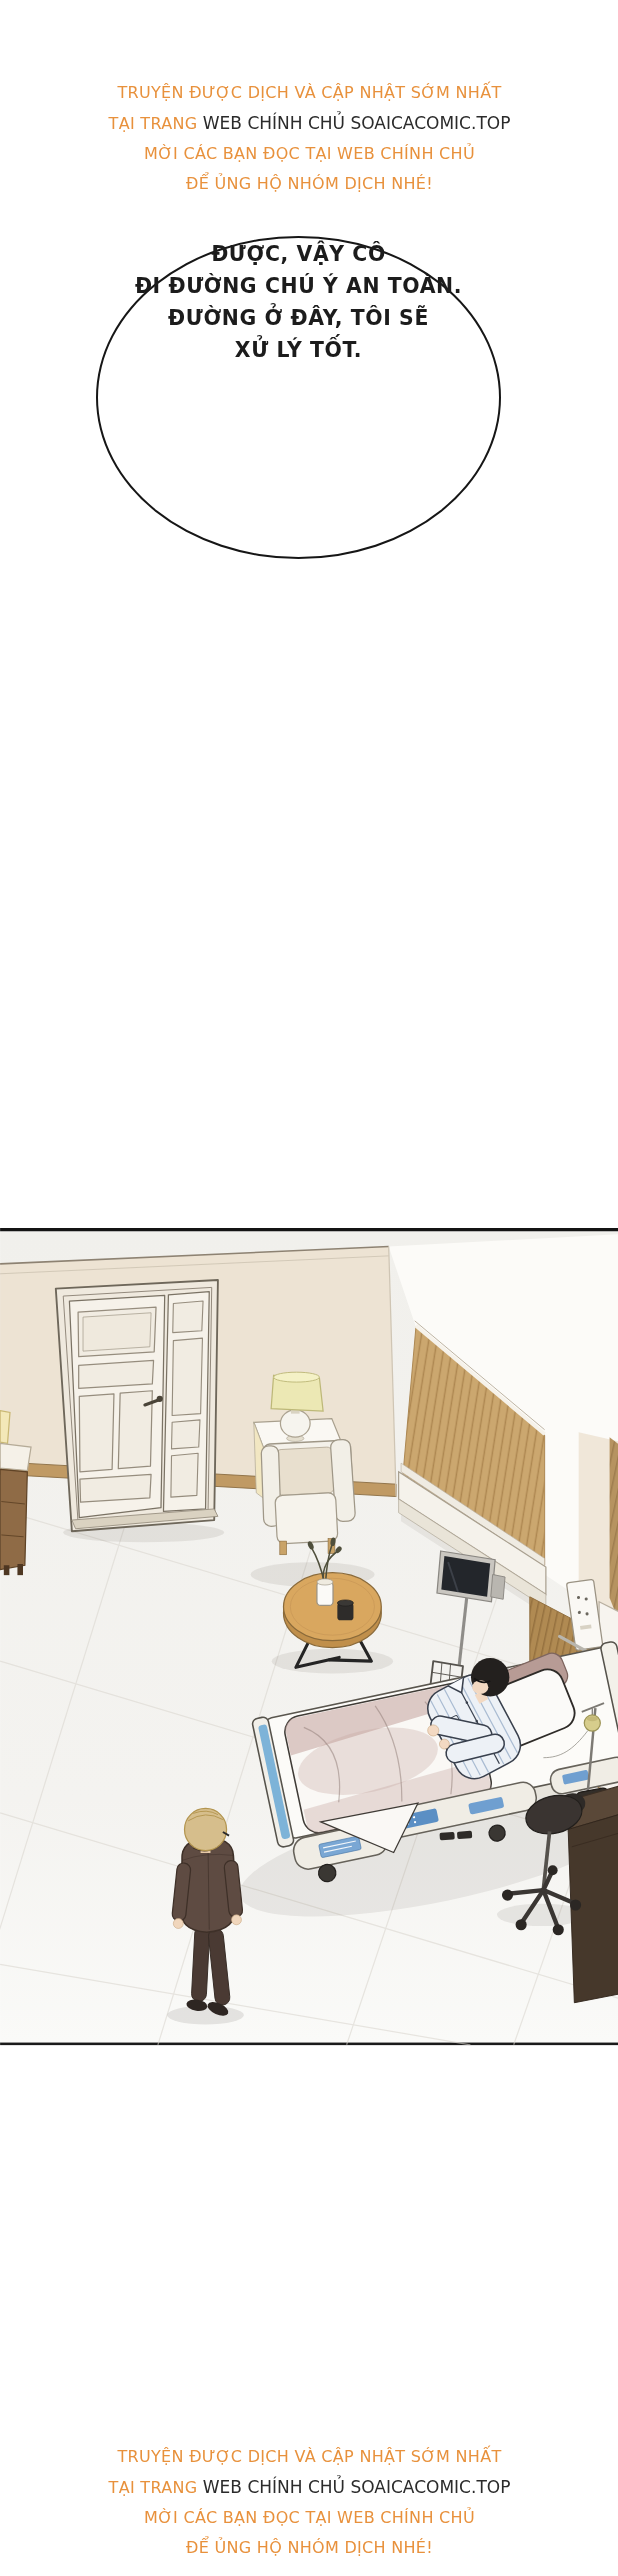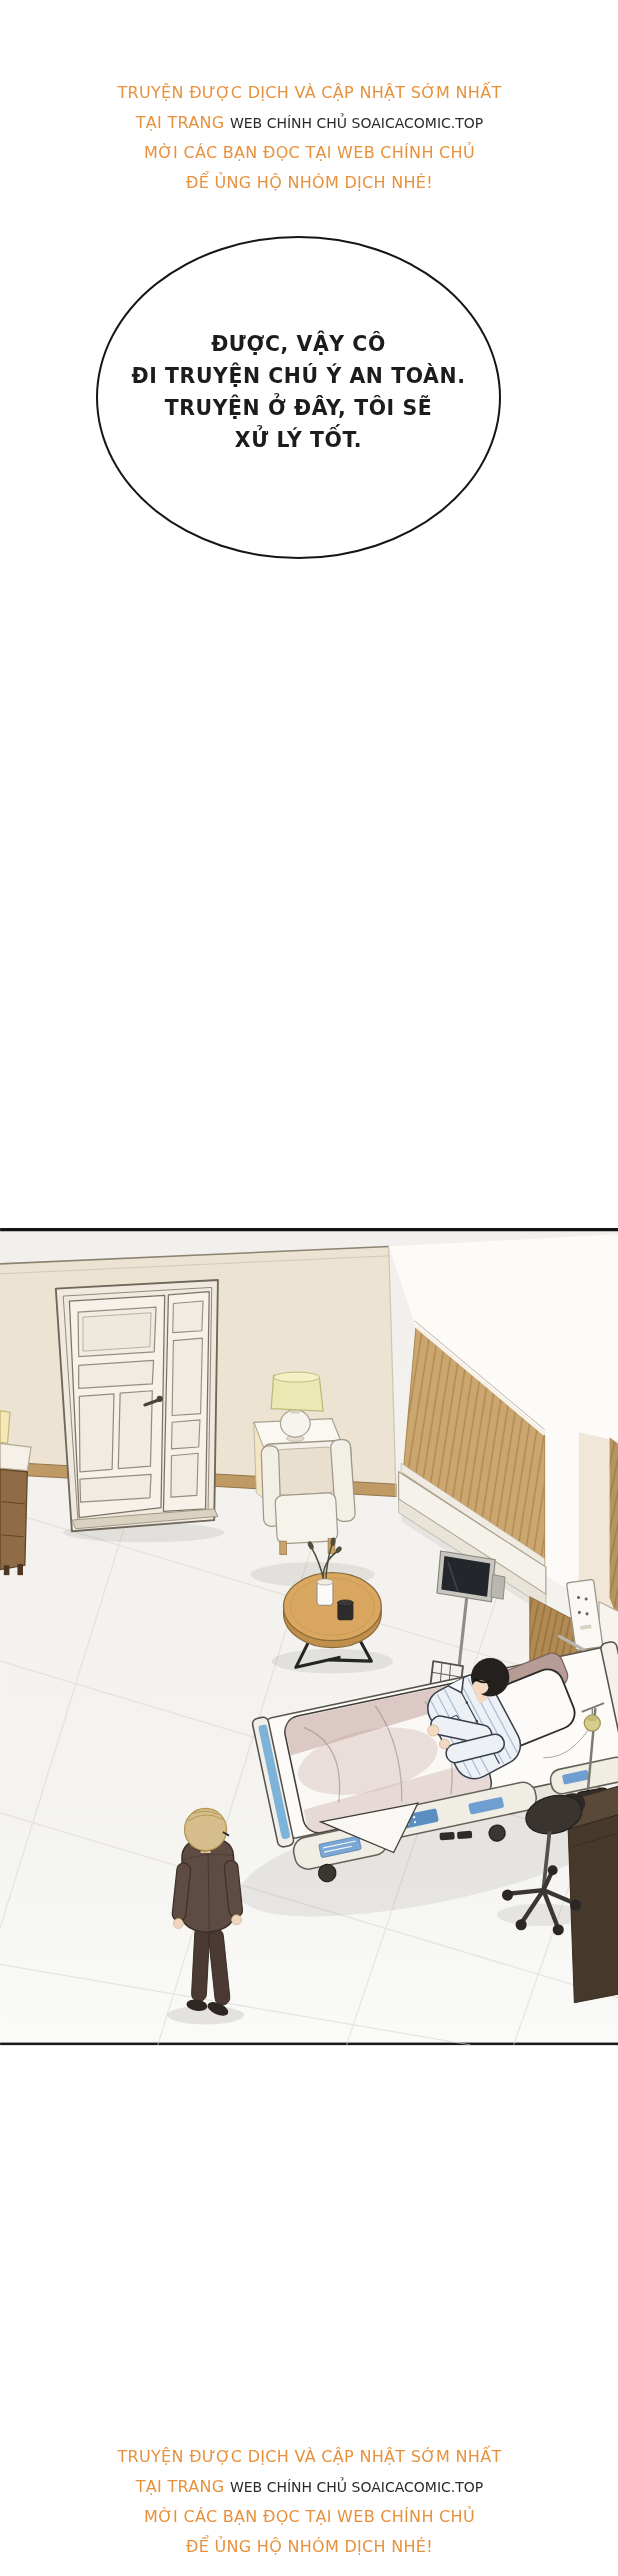--- a/index.html
+++ b/index.html
@@ -2,26 +2,26 @@
 <html style="--accent-orange: #E8913C; --ink: #2B2B2B; --wall-beige: #EDE3D3; --baseboard: #C09A64; --wood-slat: #CBA76F; --wood-dark: #B08A52; --floor: #F3F2EF; --tile-line: #DBD7D0; --bed-cream: #F0EDE5; --panel-blue: #5B8FC4; --foot-blue: #7DB3D8; --blanket-mauve: #C2A39D; --pajama-stripe: #9FB3CC; --hair-blond: #D6BE8C; --hair-black: #23201E; --suit-brown: #5E4B42; --table-wood: #D9A75F; --lamp-shade: #ECE8B4;font-size:10px"><head>
 <meta charset="utf-8">
 <style>
   html,body{margin:0;padding:0;background:#ffffff;}
   .page{position:relative;width:619px;height:2576px;background:#ffffff;overflow:hidden;
         font-family:"DejaVu Sans","Liberation Sans",sans-serif;}
   .banner{position:absolute;left:0;width:100%;text-align:center;font-weight:normal;}
   .banner-line{line-height:30px;font-size:16px;letter-spacing:0.3px;color:var(--accent-orange,#E8913C);
                white-space:nowrap;}
   .banner-line .prefix{color:var(--accent-orange,#E8913C);}
-  .banner-line .site{color:var(--ink,#2B2B2B);font-size:14px;letter-spacing:0;}
+  .banner-line .site{color:var(--ink,#2B2B2B);font-size:17px;letter-spacing:0;}
   #banner-top{top:78px;}
   #banner-bottom{top:2442px;}
   .speech-bubble{position:absolute;left:96px;top:236px;width:405px;height:323px;
     background:#ffffff;border:2.5px solid #161616;border-radius:50%;
-    display:flex;flex-direction:column;align-items:center;justify-content:center;
+    display:flex;flex-direction:column;align-items:center;
     text-align:center;padding-bottom:11px;box-sizing:border-box;}
   .bubble-line{font-size:20.4px;font-weight:bold;color:#1c1c1c;line-height:32px;letter-spacing:0.6px;white-space:nowrap;}
   .scene{position:absolute;left:0;top:1228px;width:619px;height:823px;}
 </style>
 </head>
 <body>
 
 <div class="page">
 
   <div class="banner" id="banner-top">
@@ -30,22 +30,22 @@
       <span class="prefix">TẠI TRANG</span>
       <span> </span>
       <span class="site">WEB CHÍNH CHỦ SOAICACOMIC.TOP</span>
     </div>
     <div class="banner-line">MỜI CÁC BẠN ĐỌC TẠI WEB CHÍNH CHỦ</div>
     <div class="banner-line">ĐỂ ỦNG HỘ NHÓM DỊCH NHÉ!</div>
   </div>
 
   <div class="speech-bubble">
     <div class="bubble-line">ĐƯỢC, VẬY CÔ</div>
-    <div class="bubble-line">ĐI TRUYỆN CHÚ Ý AN TOÀN.</div>
-    <div class="bubble-line">TRUYỆN Ở ĐÂY, TÔI SẼ</div>
+    <div class="bubble-line">ĐI ĐƯỜNG CHÚ Ý AN TOÀN.</div>
+    <div class="bubble-line">ĐƯỜNG Ở ĐÂY, TÔI SẼ</div>
     <div class="bubble-line">XỬ LÝ TỐT.</div>
   </div>
 
   <svg class="scene" viewBox="0 0 1000 1330">
     <defs>
       <pattern id="slatA" width="13" height="40" patternUnits="userSpaceOnUse" patternTransform="rotate(9)">
         <rect width="13" height="40" fill="var(--wood-slat,#CBA76F)"></rect>
         <rect x="9.5" width="2.4" height="40" fill="#A9834C" opacity="0.85"></rect>
       </pattern>
       <pattern id="slatB" width="11" height="40" patternUnits="userSpaceOnUse" patternTransform="rotate(12)">

